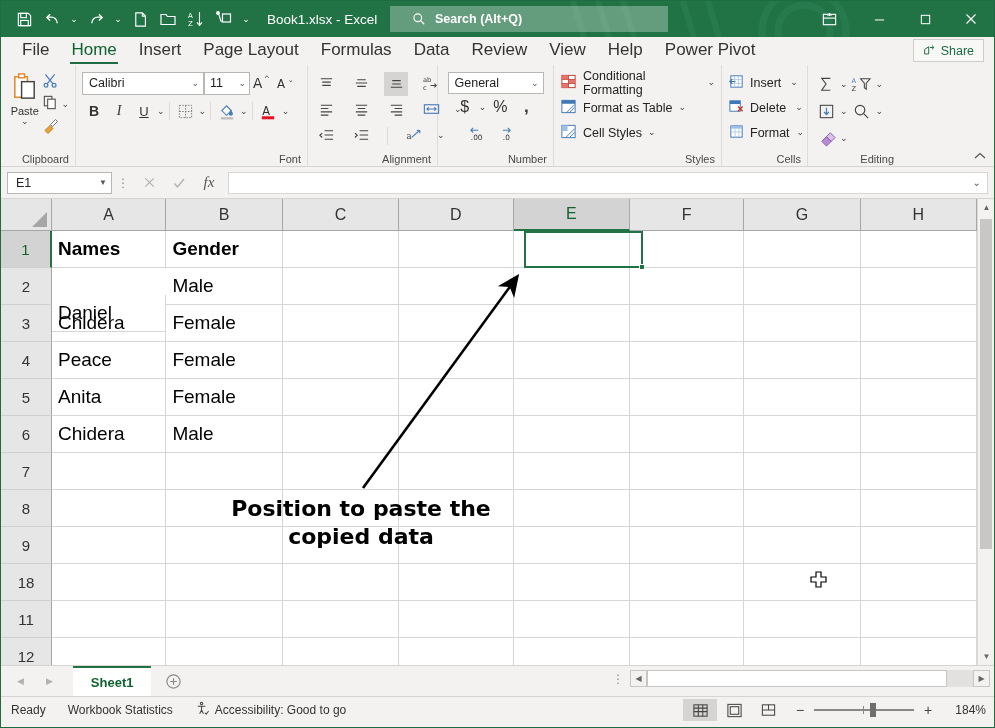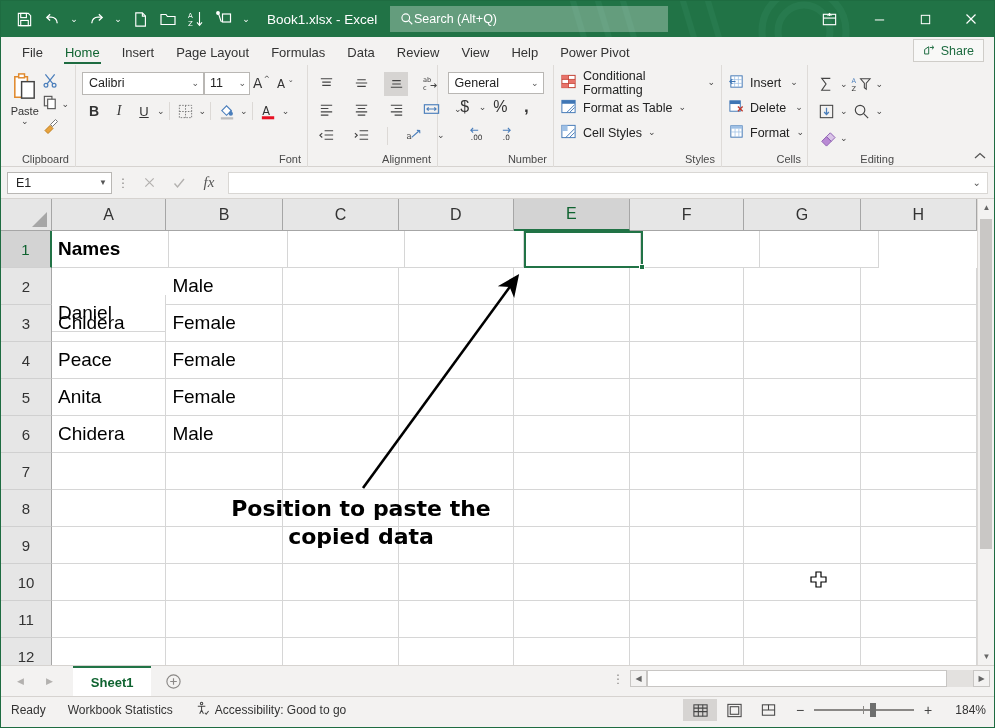--- a/index.html
+++ b/index.html
@@ -54,22 +54,24 @@
     margin-left: 14px;
     white-space: nowrap;
     z-index: 2;
   }
   .searchbox {
     position: absolute;
     left: 389px; top: 5px;
     width: 278px; height: 26px;
     background: rgba(255,255,255,0.30);
     display: flex; align-items: center;
-    padding-left: 10px;
+    padding-left: 22px;
+    gap: 9px;
     z-index: 2;
+    font-weight: bold;
   }
   .searchbox .sicon { color:#ffffff; display:flex; }
   .searchbox .stext { color: #ffffff; font-size: 12.5px; }
   .acct {
     position: absolute; right: 168px; top: 0; height: 36px;
     display: flex; align-items: center; gap: 9px;
     z-index: 2;
   }
   .acct-name { color: #ffffff; font-size: 12.5px; white-space: nowrap; }
   .avatar {
@@ -88,21 +90,21 @@
 
   
   .tabstrip {
     height: 28px;
     background: #f3f2f1;
     display: flex; align-items: flex-end;
     padding-left: 10px;
     position: relative;
   }
   .tab {
-    font-size: 13px; color: #333333;
+    font-size: 17px; color: #333333;
     padding: 2px 11px 5px 11px;
     position: relative;
     white-space: nowrap;
   }
   .tab.active { color: #0f6330; font-weight: normal; }
   .tab.active::after {
     content: ""; position: absolute;
     left: 10px; right: 10px; bottom: 1px;
     height: 2.5px; background: #1e6c41;
   }
@@ -974,27 +976,28 @@
     <div class="rowheads" id="rowheads">
         <div class="rowhead sel" style="height: 37px;">1</div>
         <div class="rowhead" style="height: 37px;">2</div>
         <div class="rowhead" style="height: 37px;">3</div>
         <div class="rowhead" style="height: 37px;">4</div>
         <div class="rowhead" style="height: 37px;">5</div>
         <div class="rowhead" style="height: 37px;">6</div>
         <div class="rowhead" style="height: 37px;">7</div>
         <div class="rowhead" style="height: 37px;">8</div>
         <div class="rowhead" style="height: 37px;">9</div>
-        <div class="rowhead" style="height: 37px;">10</div>
+        <div class="rowhead" style="height: 37px;">18</div>
         <div class="rowhead" style="height: 37px;">11</div>
         <div class="rowhead" style="height: 37px;">12</div>
       </div>
     <div class="cells" id="cells">
         <div class="crow" style="height: 37px;">
           <div class="cell bold" style="width: 117px; height: 37px;">Names</div>
+          <div class="cell bold" style="width: 119px; height: 37px;">Gender</div>
           <div class="cell bold" style="width: 119px; height: 37px;"></div>
           <div class="cell bold" style="width: 117px; height: 37px;"></div>
           <div class="cell bold" style="width: 119px; height: 37px;"></div>
           <div class="cell bold" style="width: 117px; height: 37px;"></div>
           <div class="cell bold" style="width: 119px; height: 37px;"></div>
           <div class="cell bold" style="width: 119px; height: 37px;"></div>
         </div>
         <div class="crow" style="height: 37px;">
           <div class="cell" style="width: 117px; height: 37px; margin-top: 27px;">Daniel</div>
           <div class="cell" style="width: 119px; height: 37px;">Male</div>

